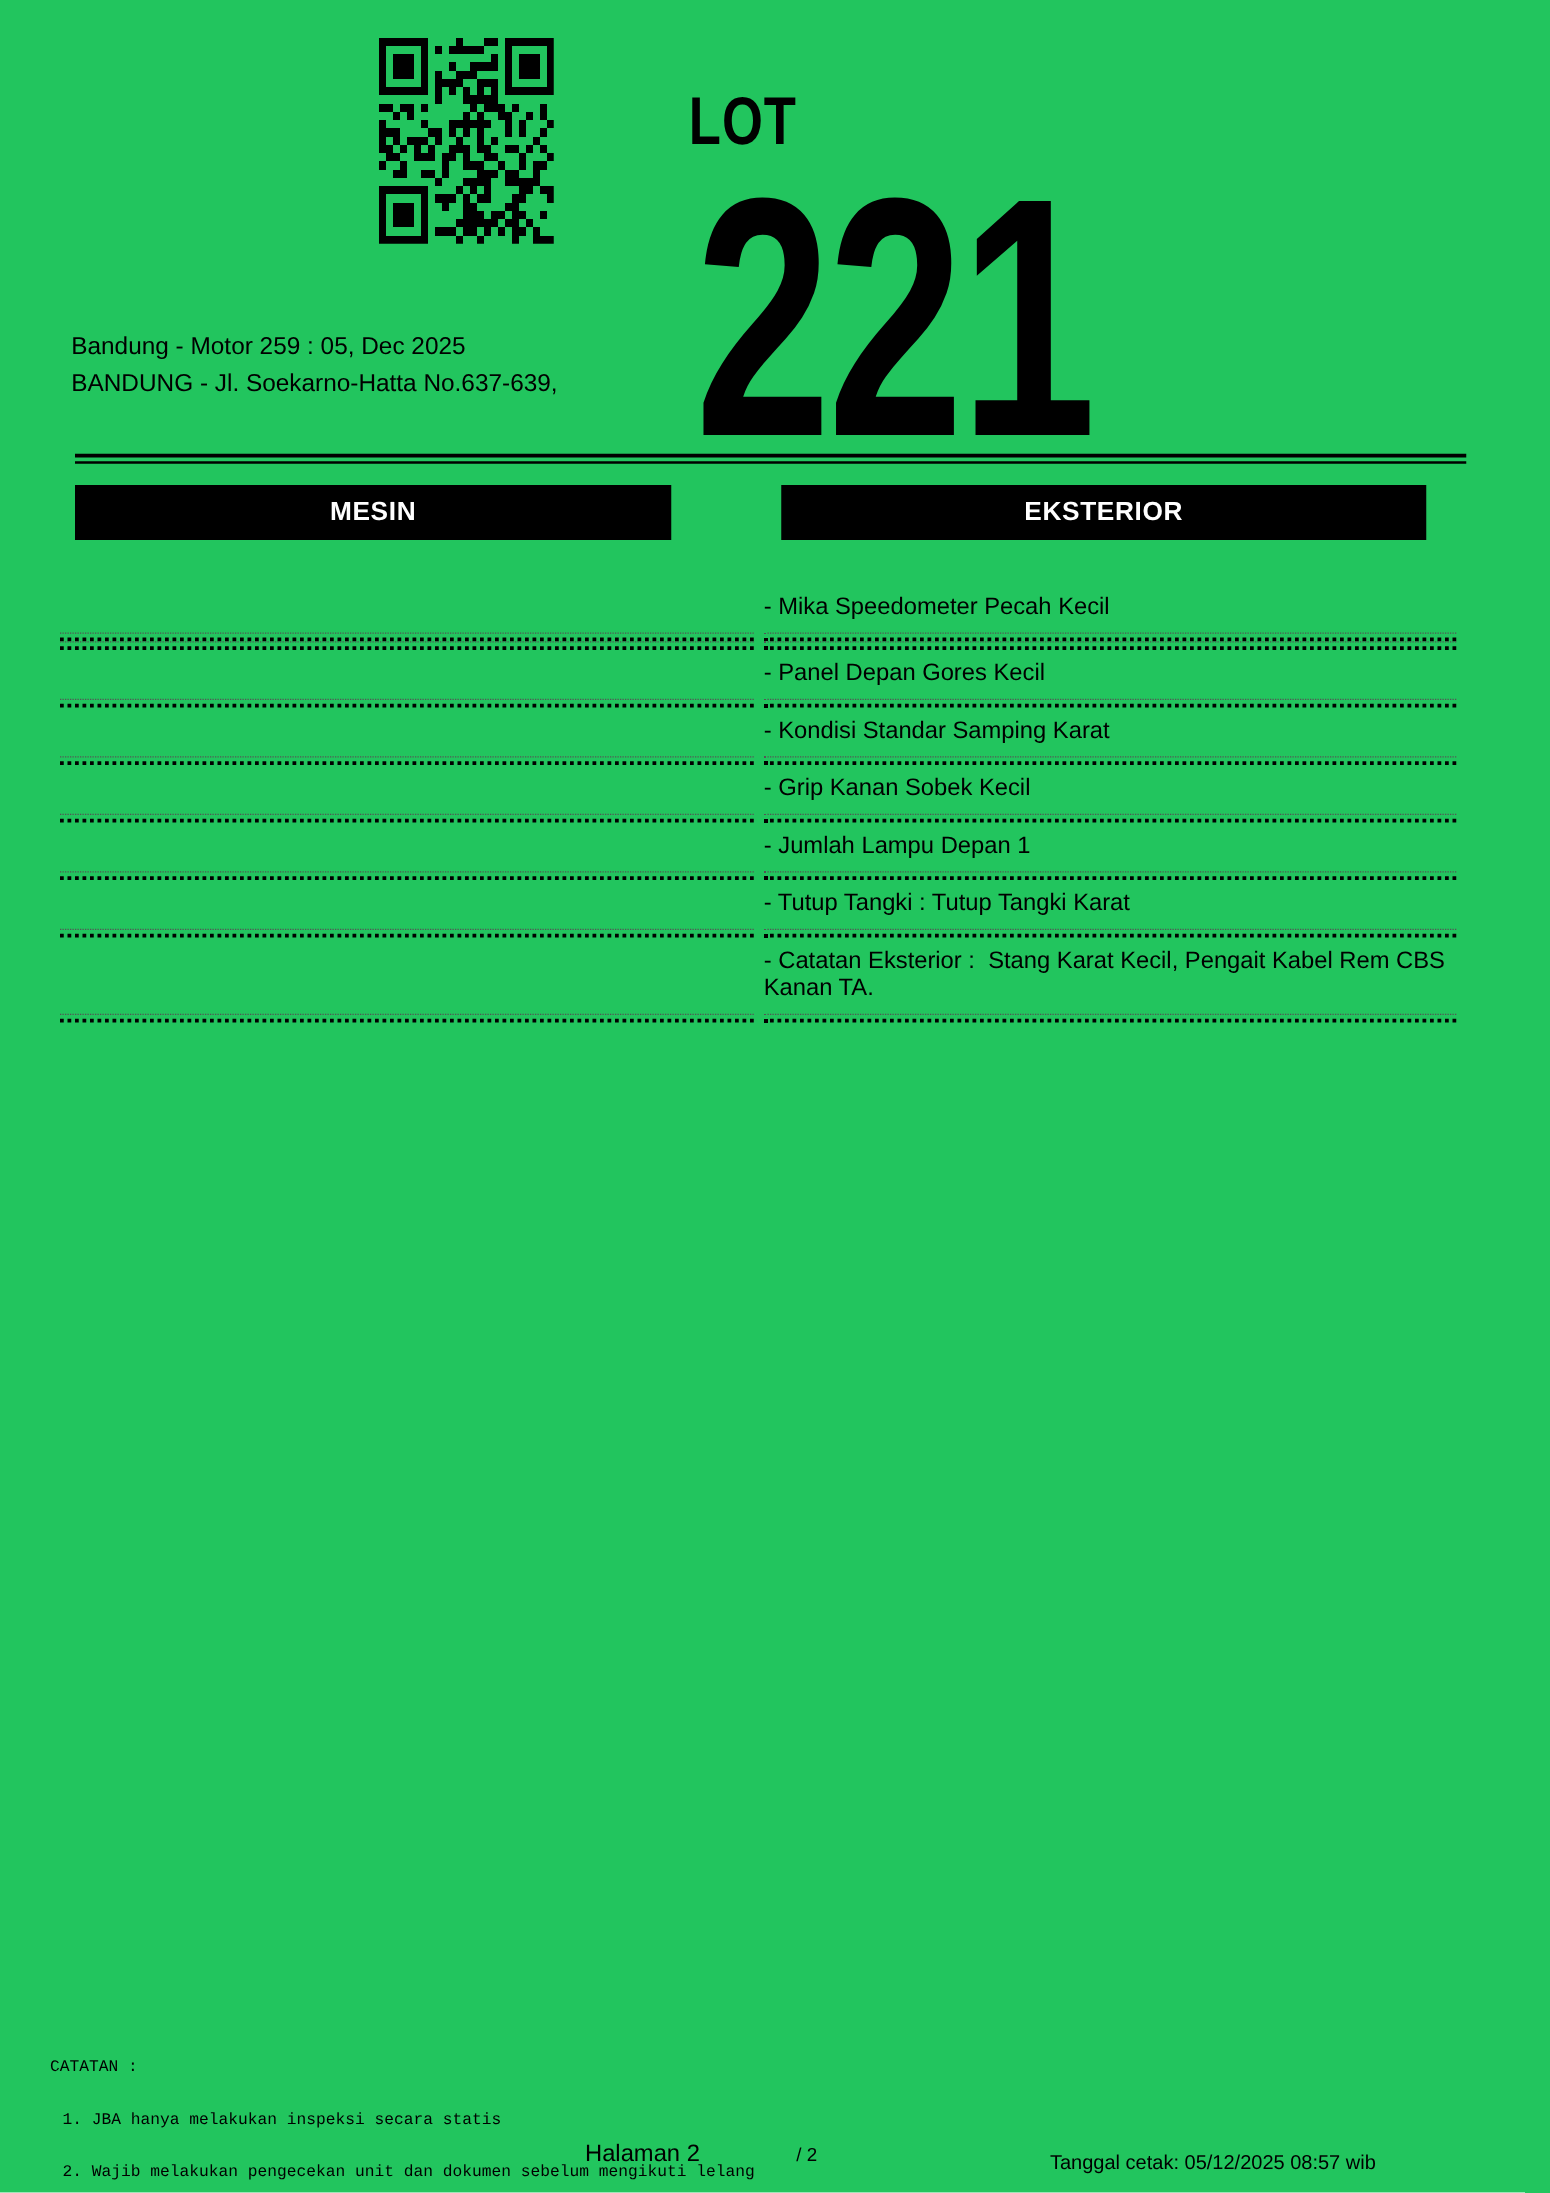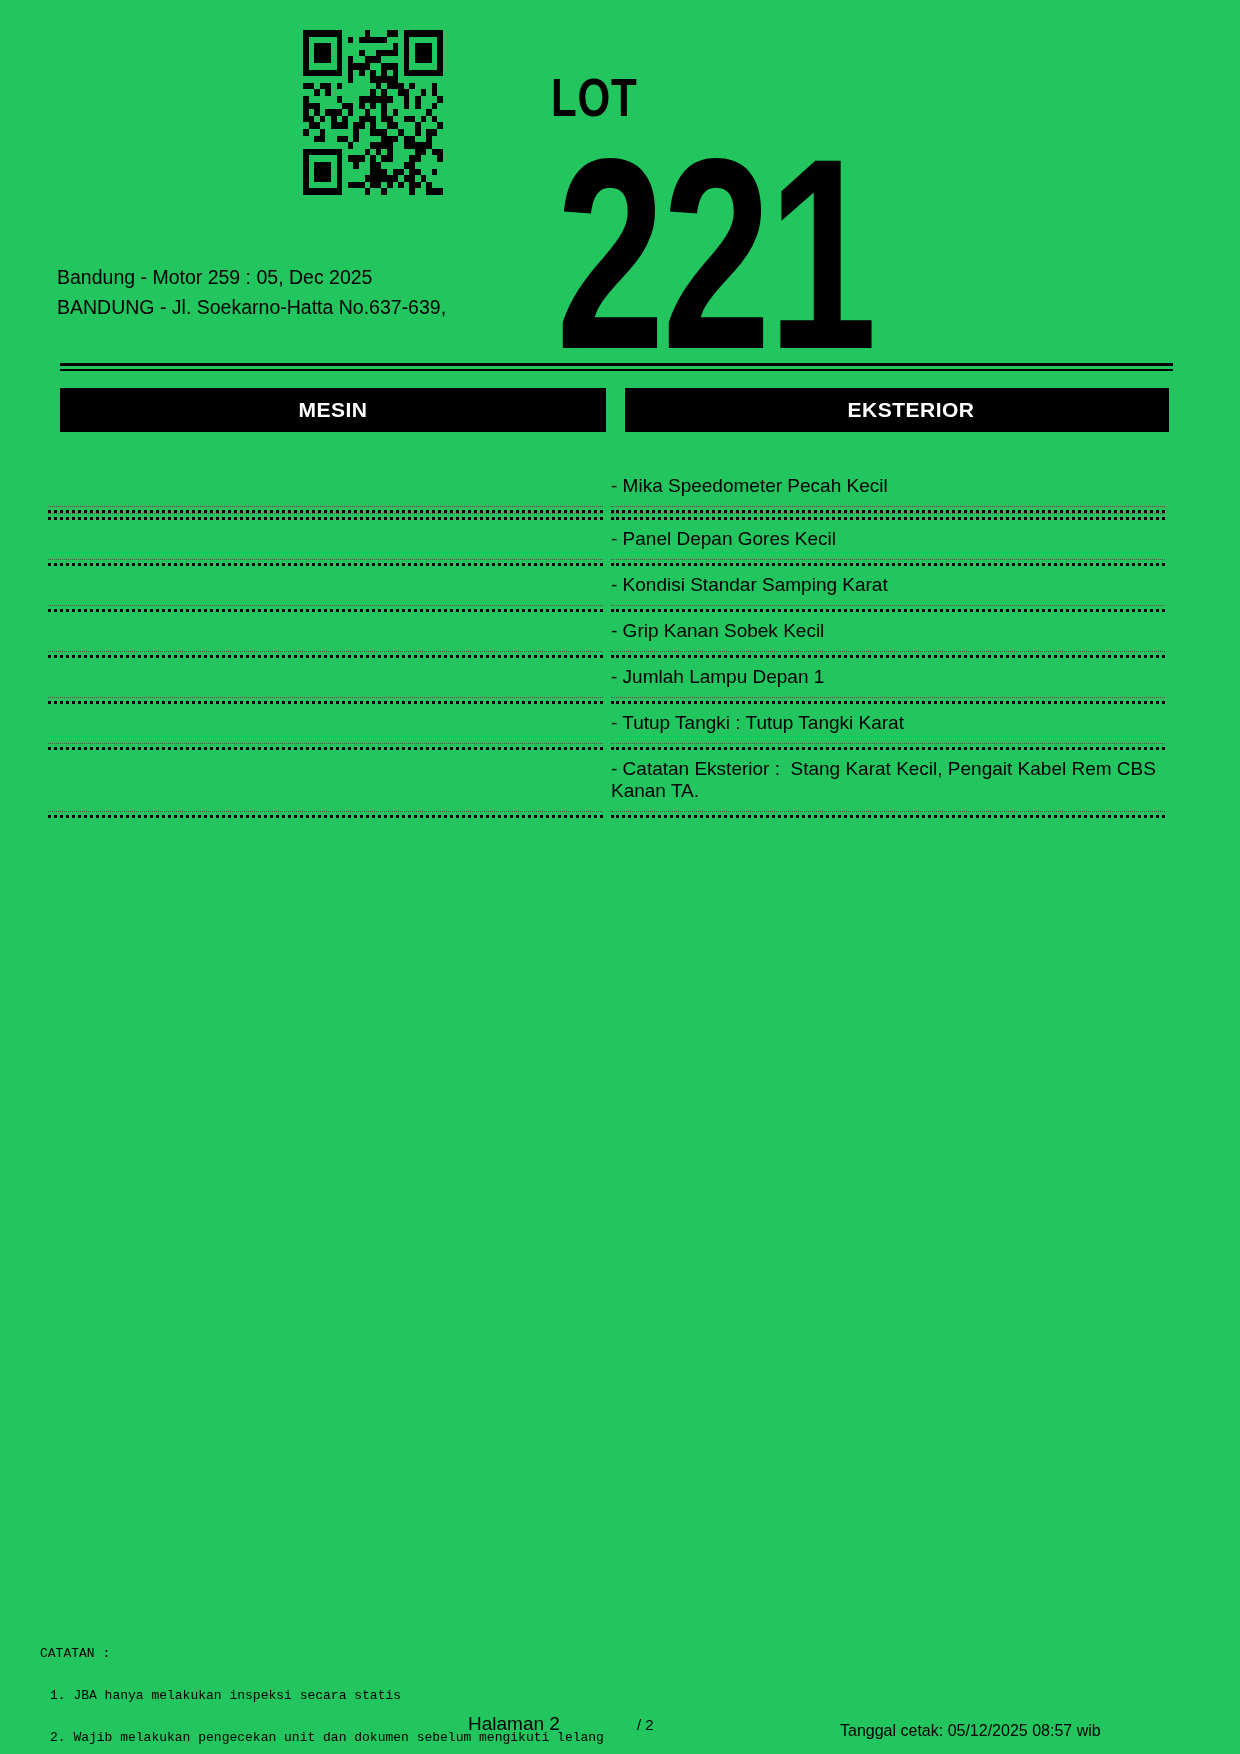--- a/index.html
+++ b/index.html
@@ -33,22 +33,22 @@
   .rule{
     position:absolute;left:60px;top:363px;width:1113px;height:3px;
     border-top:3px solid #000;border-bottom:2px solid #000;
   }
   
   .bar{
     position:absolute;top:388px;height:44px;background:#000;color:#fff;
     display:flex;align-items:center;justify-content:center;
     font-size:21px;font-weight:bold;letter-spacing:0.5px;
   }
-  .bar-mesin{left:60px;width:546px;}
-  .bar-eksterior{left:625px;width:516px;padding-left:28px;}
+  .bar-mesin{left:60px;width:477px;}
+  .bar-eksterior{left:625px;width:516px;}
   
   .rows{position:absolute;left:48px;top:432px;width:1117px;padding-top:35px;}
   .row-text{
     margin-left:563px;margin-top:8px;margin-bottom:9px;
     font-size:19px;line-height:22px;white-space:pre-wrap;
   }
   .row-sep{display:flex;gap:8px;}
   .seg{height:3px;border-top:1px dotted #555;border-bottom:3px dotted #000;}
   .seg-left{width:555px;}
   .seg-right{flex:1;}

